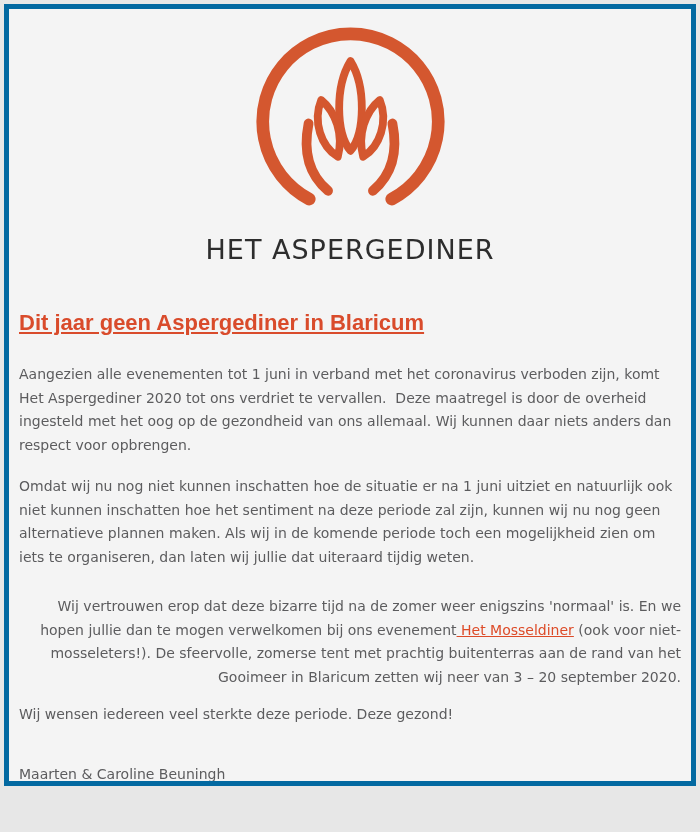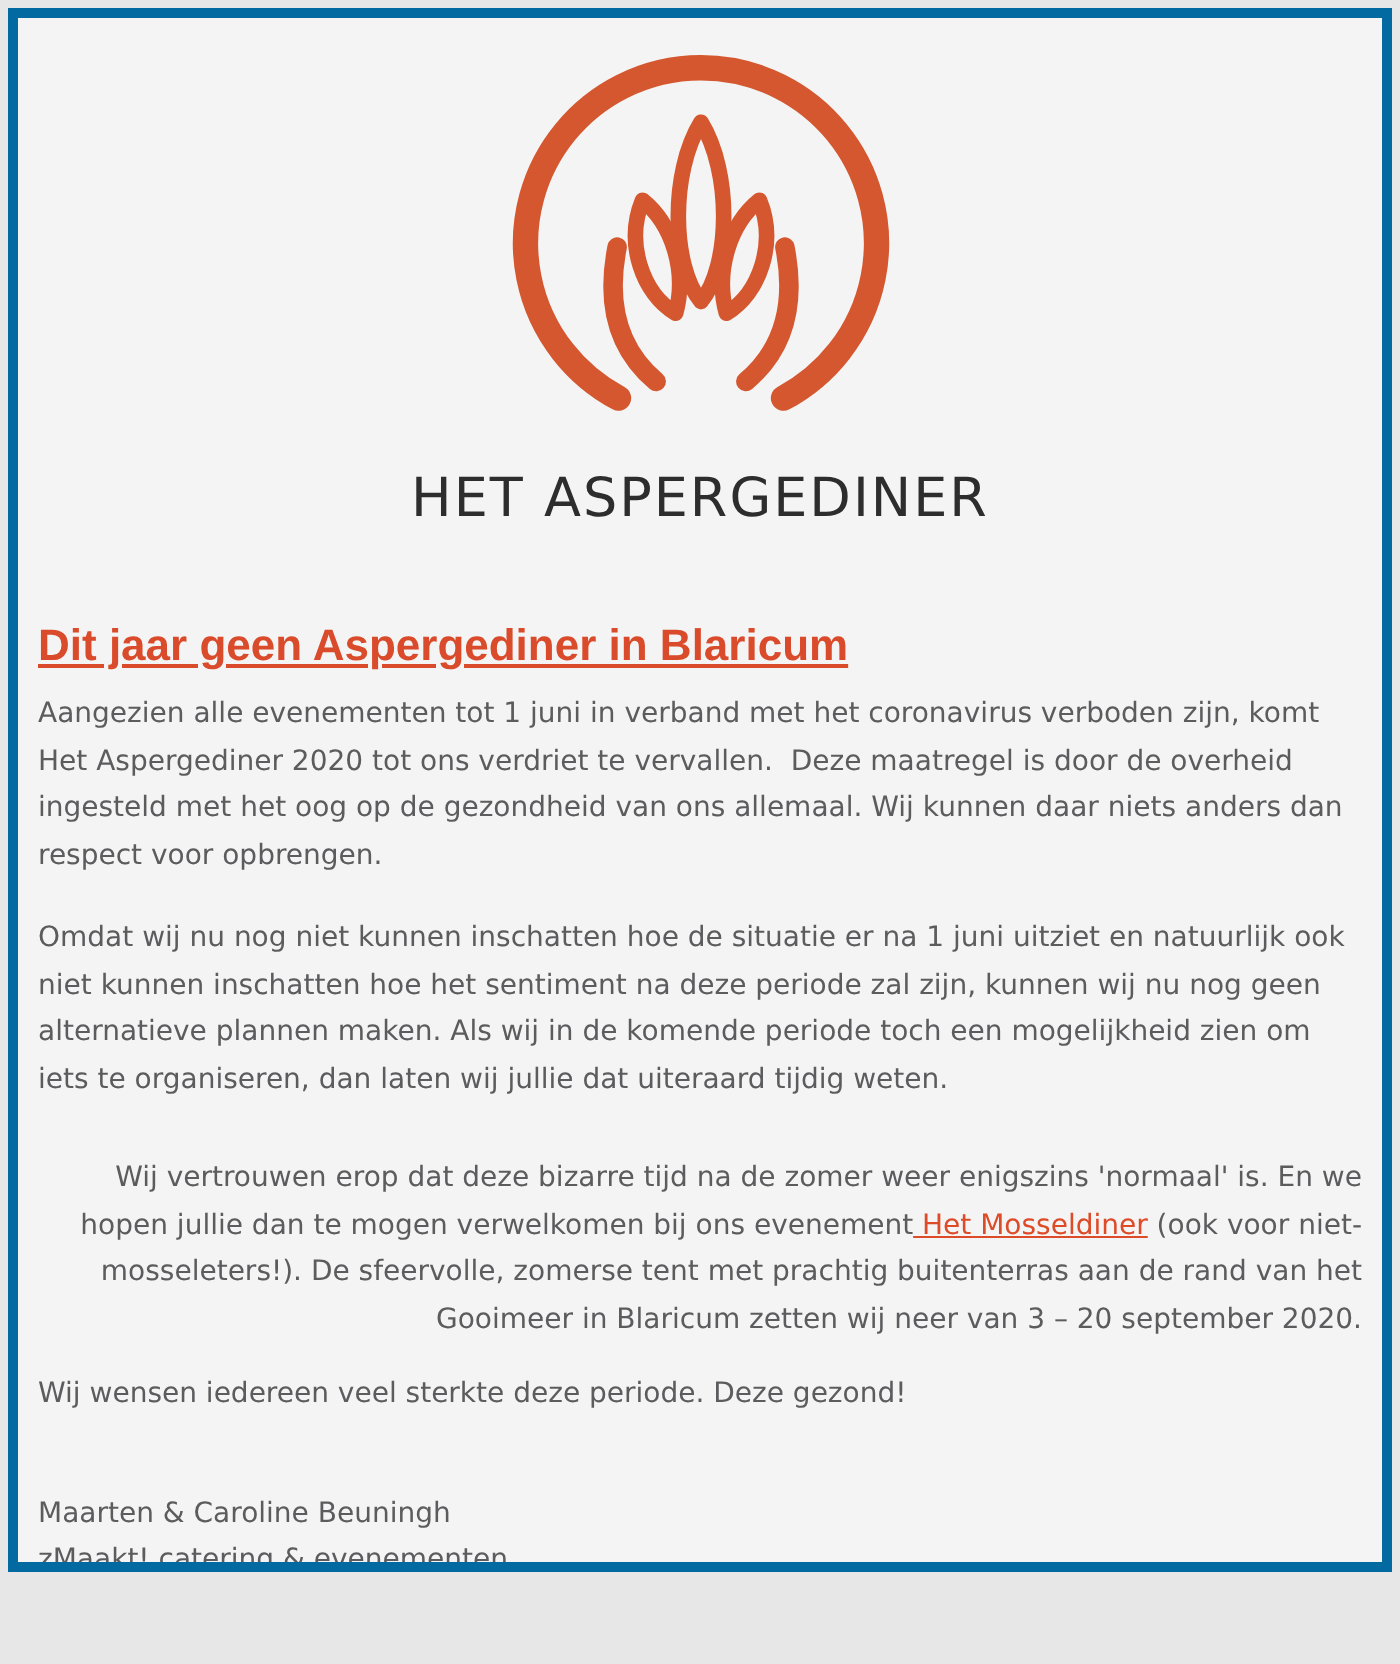--- a/index.html
+++ b/index.html
@@ -38,21 +38,21 @@
   }
   h1 { margin-top: 44px; text-decoration: underline; }
   h2 { margin-top: 9px; }
   p {
     font-size: 14px;
     line-height: 23.5px;
     color: #5c5c5e;
     margin: 0;
     white-space: pre-wrap;
   }
-  .p1 { margin-top: 10px; }
+  .p1 { margin-top: 27px; }
   .p2 { margin-top: 18px; }
   .p3 { margin-top: 26px; text-align: right; }
   .p4 { margin-top: 14px; }
   .sig { margin-top: 36px; line-height: 23px; }
   a.link {
     color: #dd4b28;
     text-decoration: underline;
     cursor: pointer;
   }
 </style>

